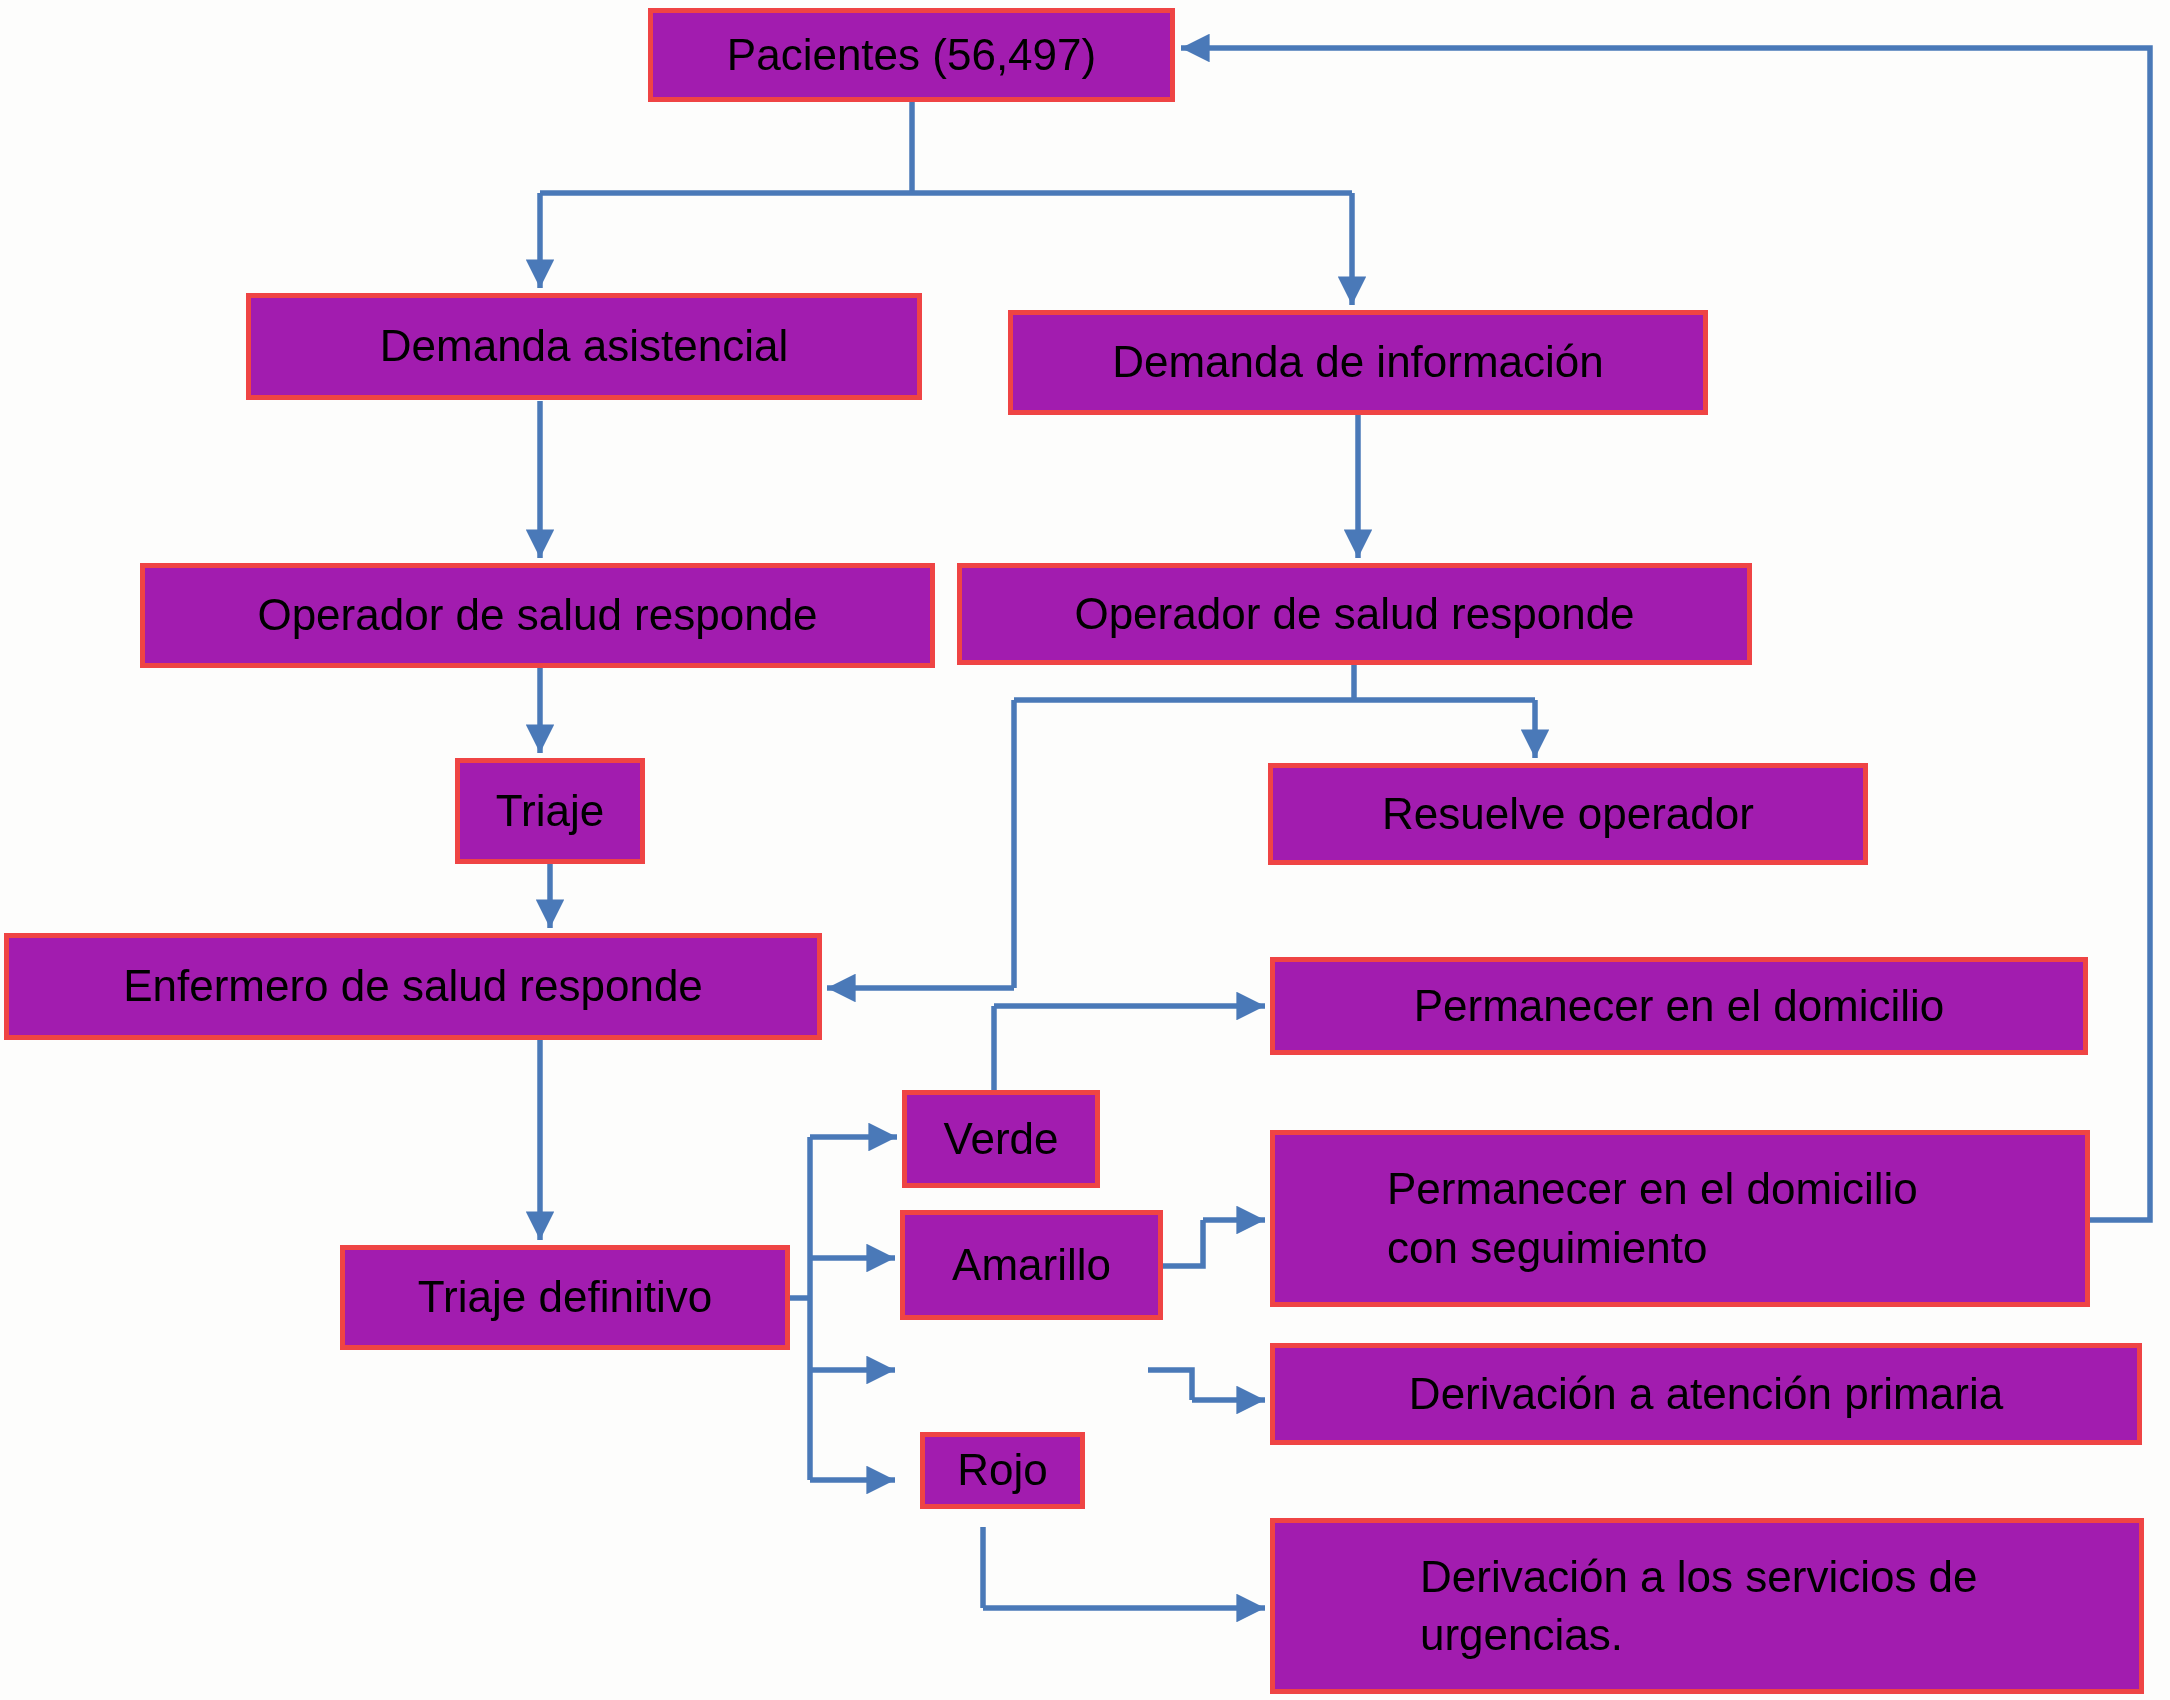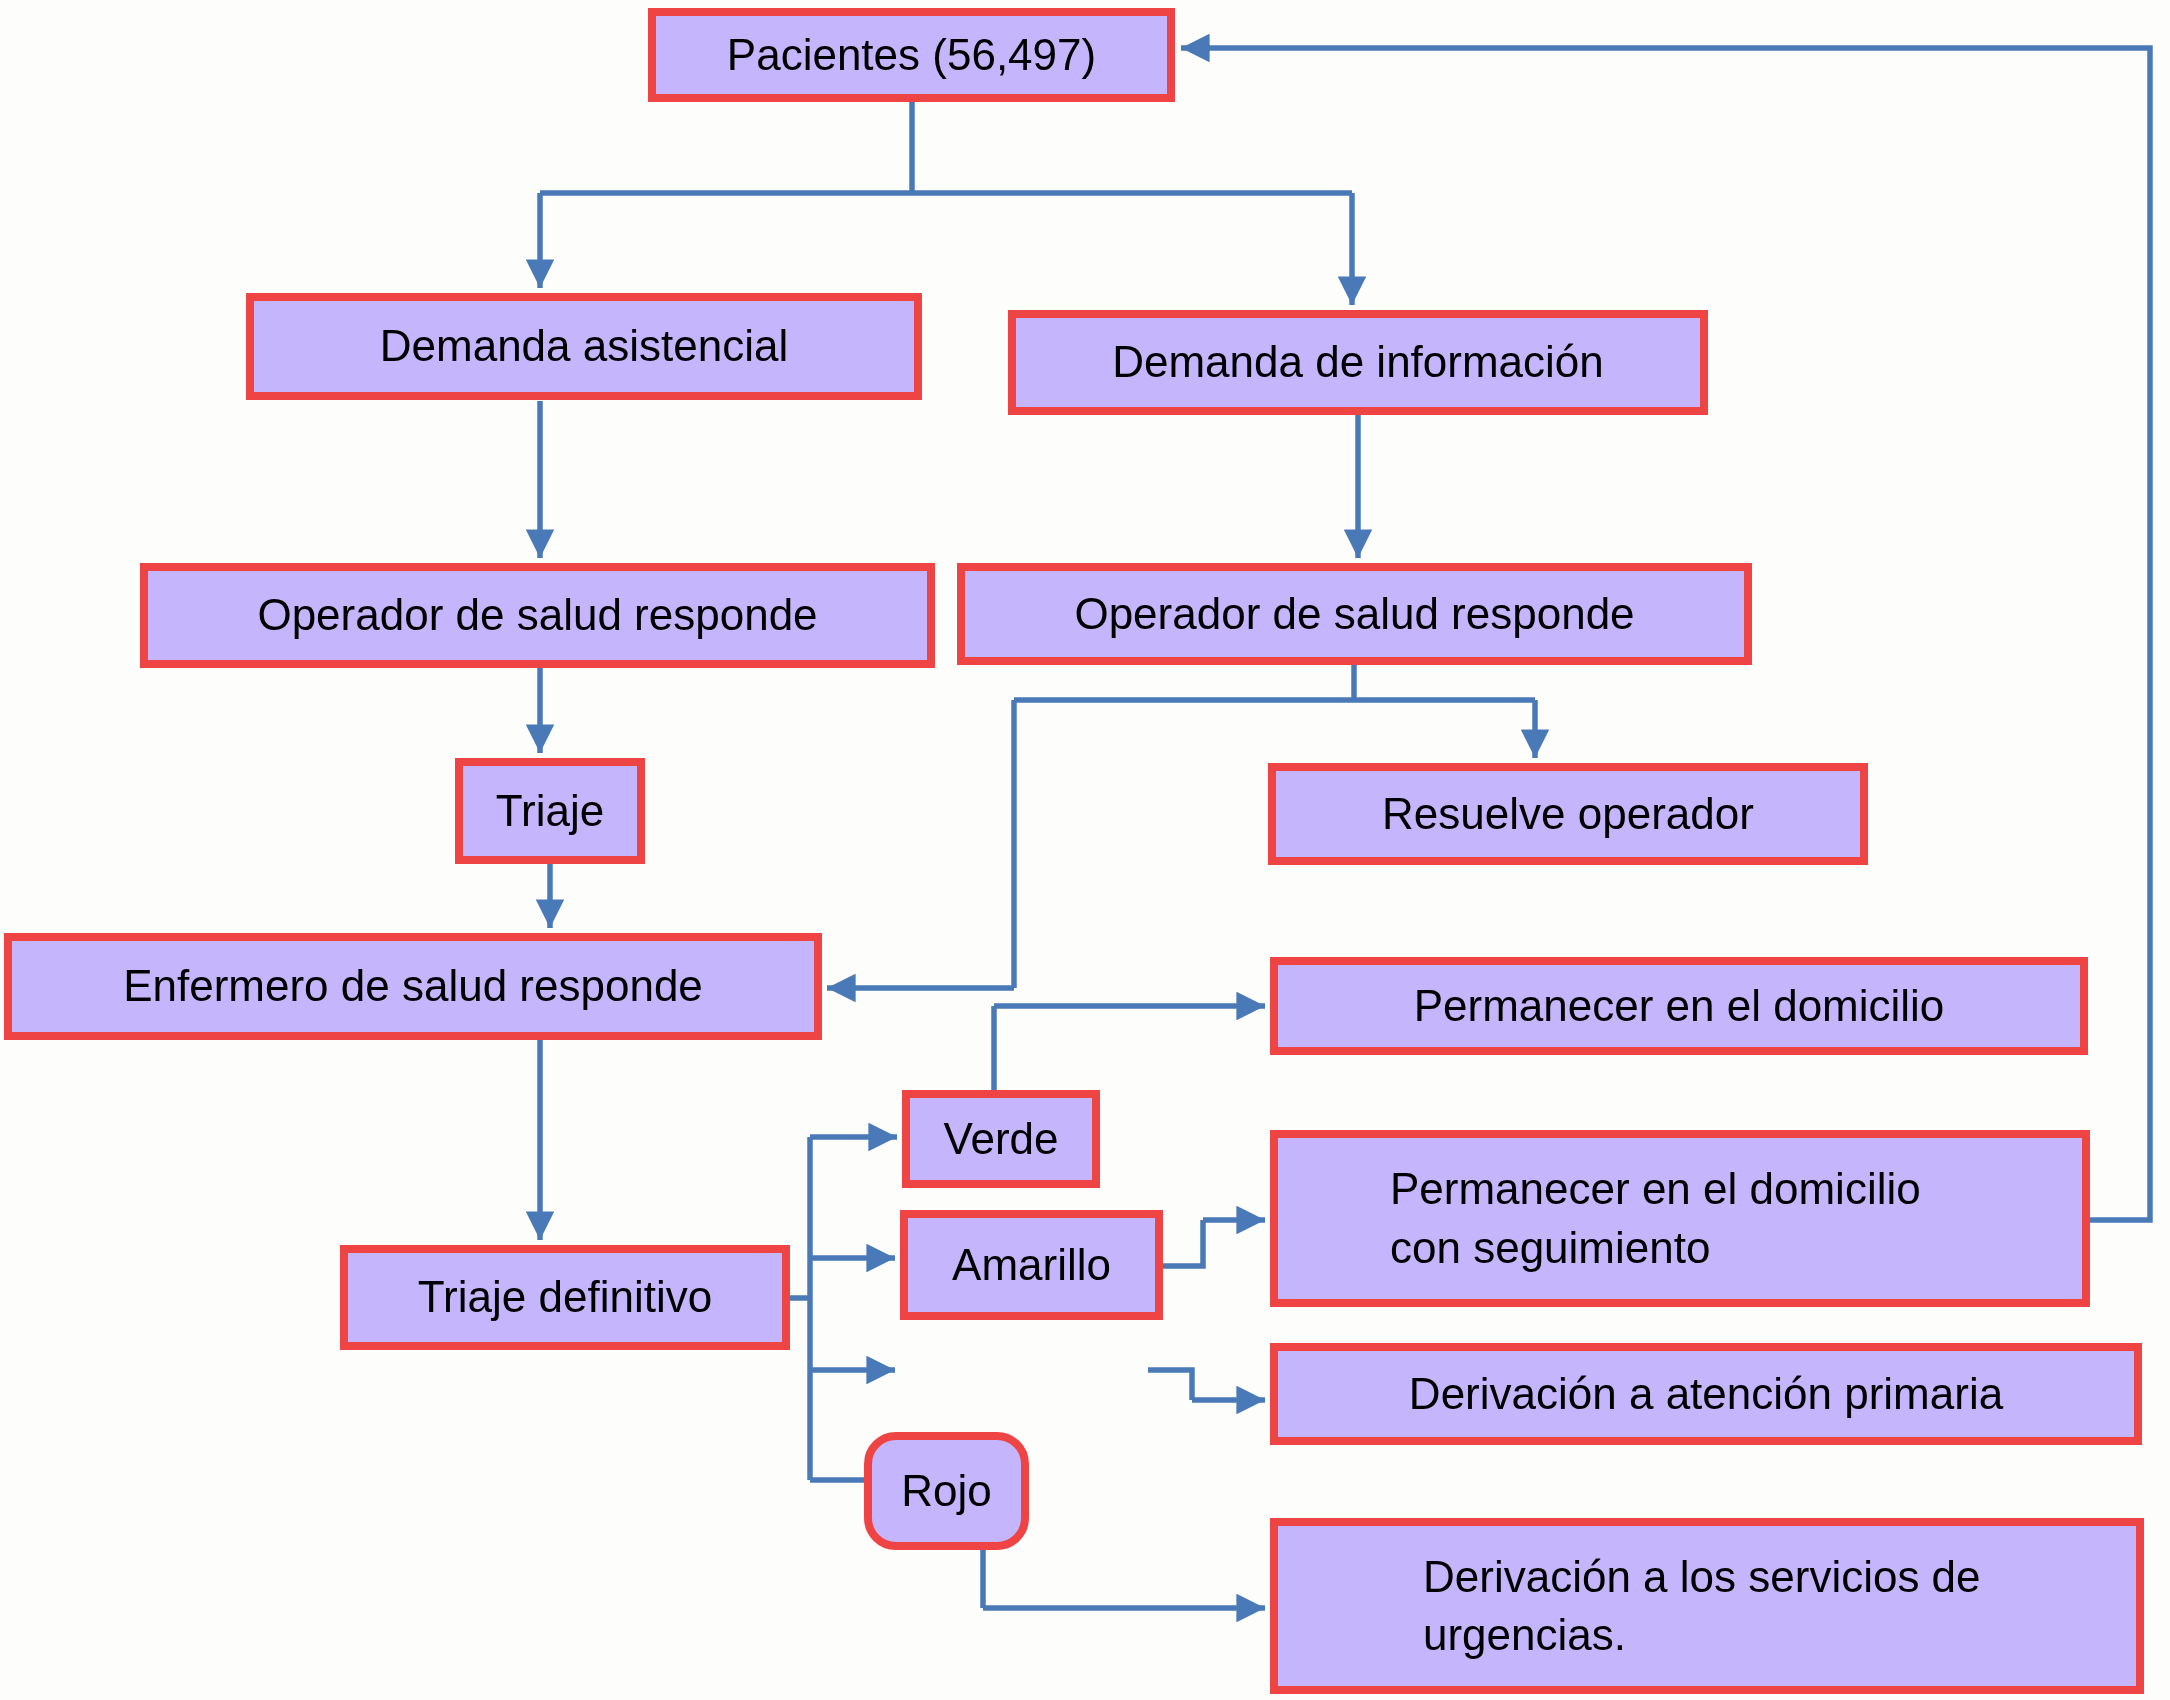--- a/index.html
+++ b/index.html
@@ -7,40 +7,40 @@
     position:relative;
     width:2170px;height:1700px;
     background:#fdfdfc;
     font-family:"Liberation Sans","DejaVu Sans",sans-serif;
     overflow:hidden;
   }
   .edge-layer{position:absolute;left:0;top:0;z-index:1;}
   .edge{stroke:#4a79b8;stroke-width:5.5;fill:none;}
   .node{
     position:absolute;z-index:2;box-sizing:border-box;
-    background:#c4b5fd;border:8px solid #ef4444;
+    background:#a21caf;border:5px solid #ef4444;
     display:flex;align-items:center;justify-content:center;
     font-size:44px;line-height:1.32;color:#000;
     text-align:center;white-space:pre-line;
   }
   .node.align-left{justify-content:flex-start;text-align:left;}
 
   .n-pacientes            {left:648px;  top:8px;    width:527px; height:94px;}
   .n-demanda-asistencial  {left:246px;  top:293px;  width:676px; height:107px;}
   .n-demanda-informacion  {left:1008px; top:310px;  width:700px; height:105px;}
   .n-operador-asistencial {left:140px;  top:563px;  width:795px; height:105px;}
   .n-operador-informacion {left:957px;  top:563px;  width:795px; height:102px;}
   .n-triaje               {left:455px;  top:758px;  width:190px; height:106px;}
   .n-resuelve-operador    {left:1268px; top:763px;  width:600px; height:102px;}
   .n-enfermero            {left:4px;    top:933px;  width:818px; height:107px;}
   .n-triaje-definitivo    {left:340px;  top:1245px; width:450px; height:105px;}
   .n-verde                {left:902px;  top:1090px; width:198px; height:98px;text-align:center;}
   .n-amarillo             {left:900px;  top:1210px; width:263px; height:110px;}
   .n-naranja              {left:900px;  top:1322px; width:248px; height:96px;}
-  .n-rojo                 {left:864px;  top:1432px; width:165px; height:118px;border-radius:32px;}
+  .n-rojo                 {left:920px;  top:1432px; width:165px; height:77px;}
   .n-permanecer-domicilio {left:1270px; top:957px;  width:818px; height:98px;}
   .n-permanecer-seguimiento{left:1270px;top:1130px; width:820px; height:177px; padding-left:112px;}
   .n-derivacion-primaria  {left:1270px; top:1343px; width:872px; height:102px;}
   .n-derivacion-urgencias {left:1270px; top:1518px; width:874px; height:176px; padding-left:145px;}
 </style>
 </head>
 <body>
 
 <div class="stage">
 

